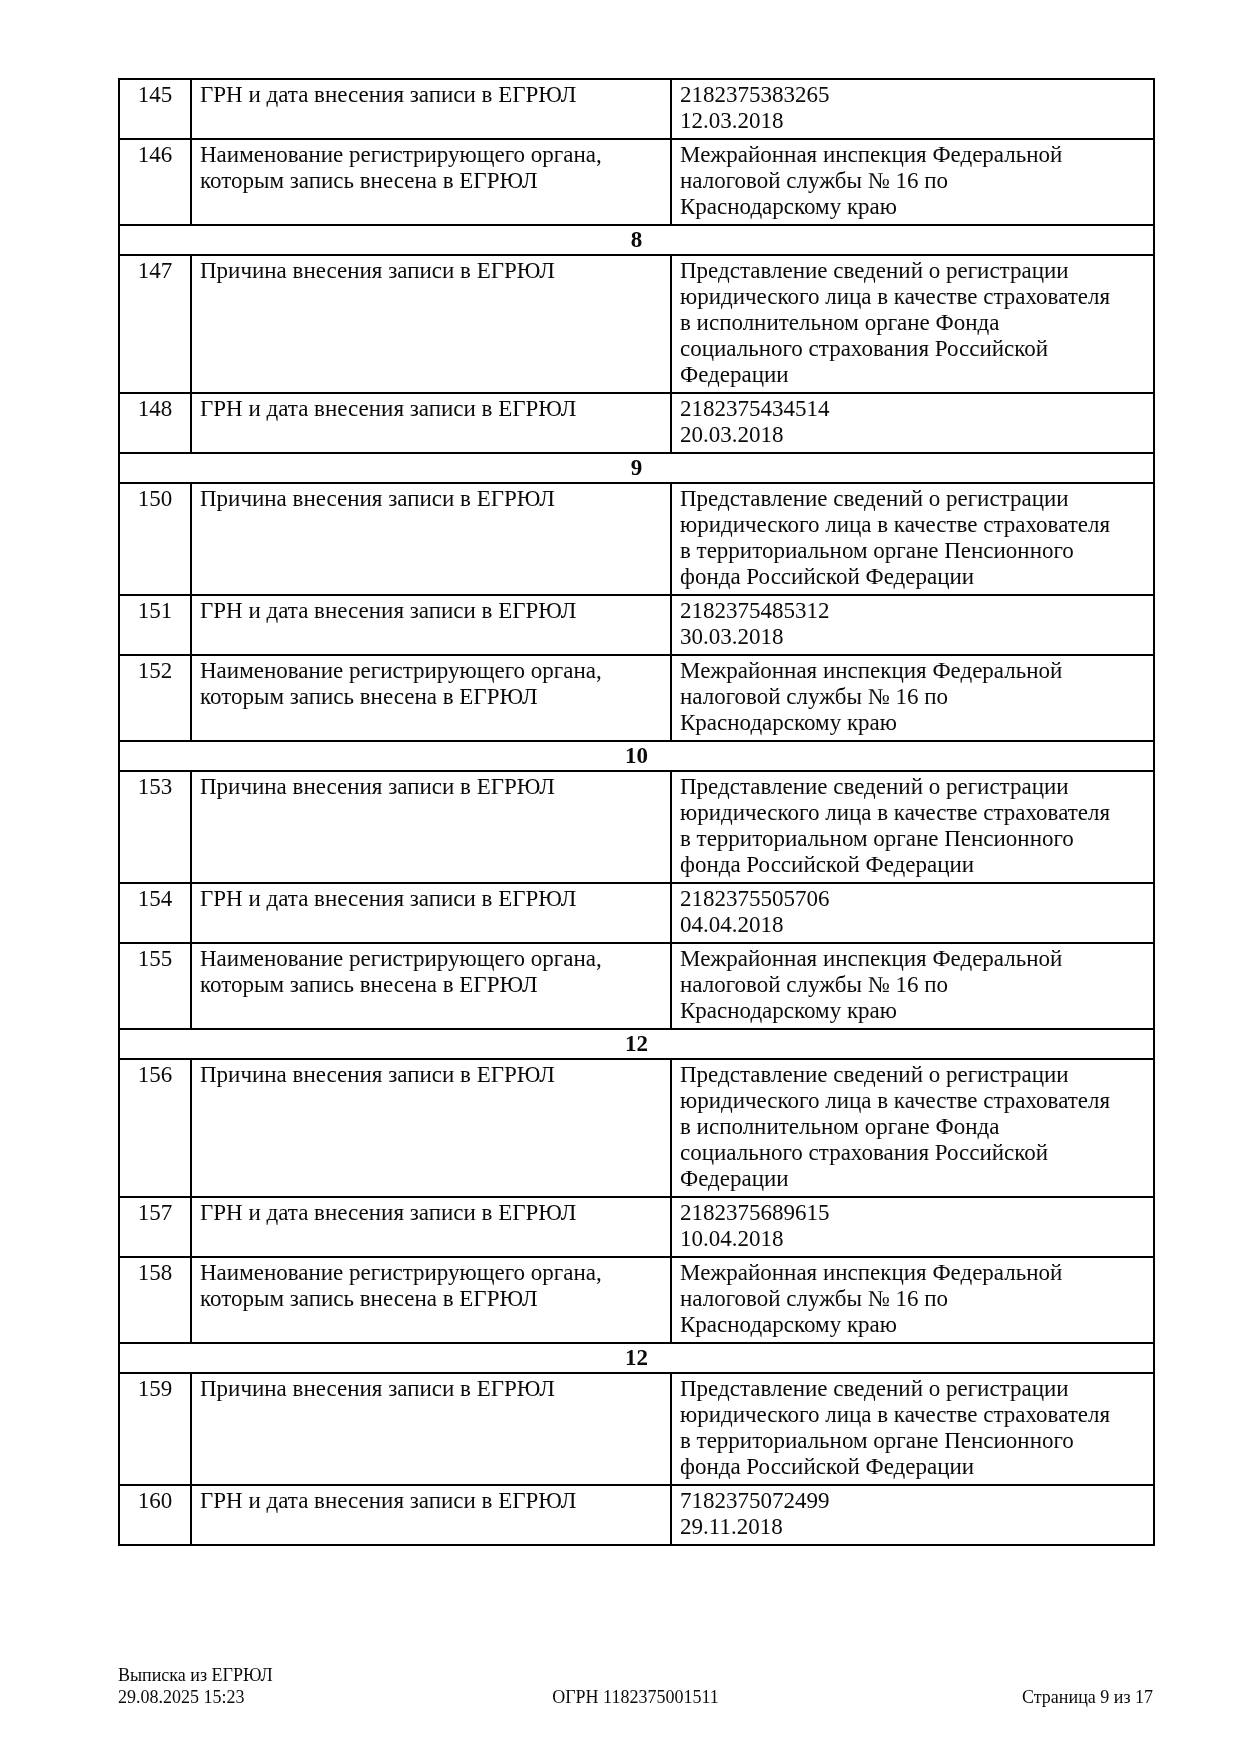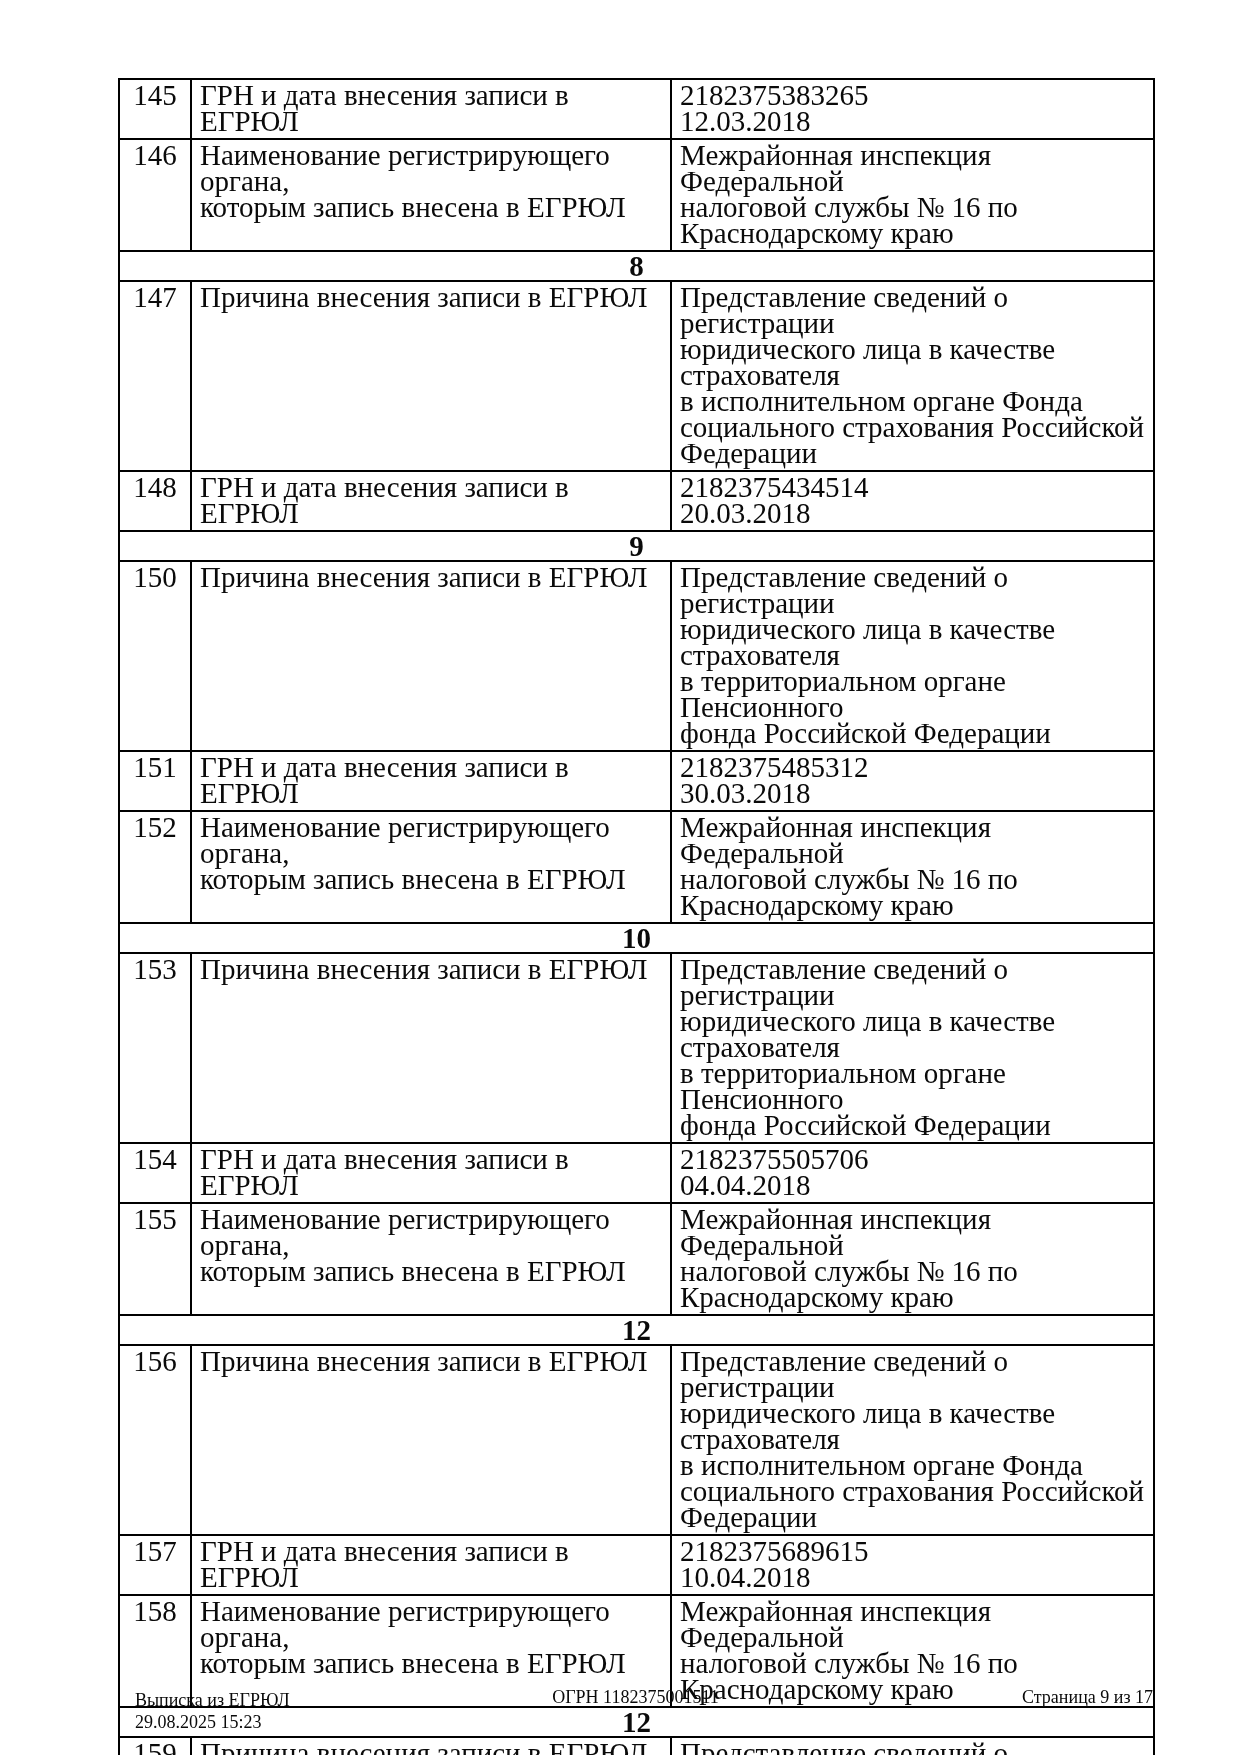--- a/index.html
+++ b/index.html
@@ -17,21 +17,21 @@
     position: absolute;
     left: 118px;
     top: 78px;
     width: 1035px;
     border-collapse: collapse;
     table-layout: fixed;
   }
   table.egrul td {
     border: 2px solid #000000;
     vertical-align: top;
-    font-size: 29px;
+    font-size: 23px;
     line-height: 26px;
     padding: 2px 8px 4px 8px;
     white-space: pre-line;
     overflow: hidden;
   }
   table.egrul td.num {
     text-align: center;
     padding-left: 2px;
     padding-right: 2px;
   }
@@ -44,21 +44,21 @@
   }
   .footer {
     position: absolute;
     left: 118px;
     top: 1664px;
     width: 1035px;
     font-size: 18px;
     line-height: 22px;
     color: #0a0a0a;
   }
-  .footer-left { position: absolute; left: 17px; top: 0; margin-top: 25px; }
+  .footer-left { position: absolute; left: 0; top: 0; }
   .footer-center {
     position: absolute;
     left: 0;
     right: 0;
     top: 22px;
     text-align: center;
   }
   .footer-right { position: absolute; right: 0; top: 22px; }
 </style>
 </head>

